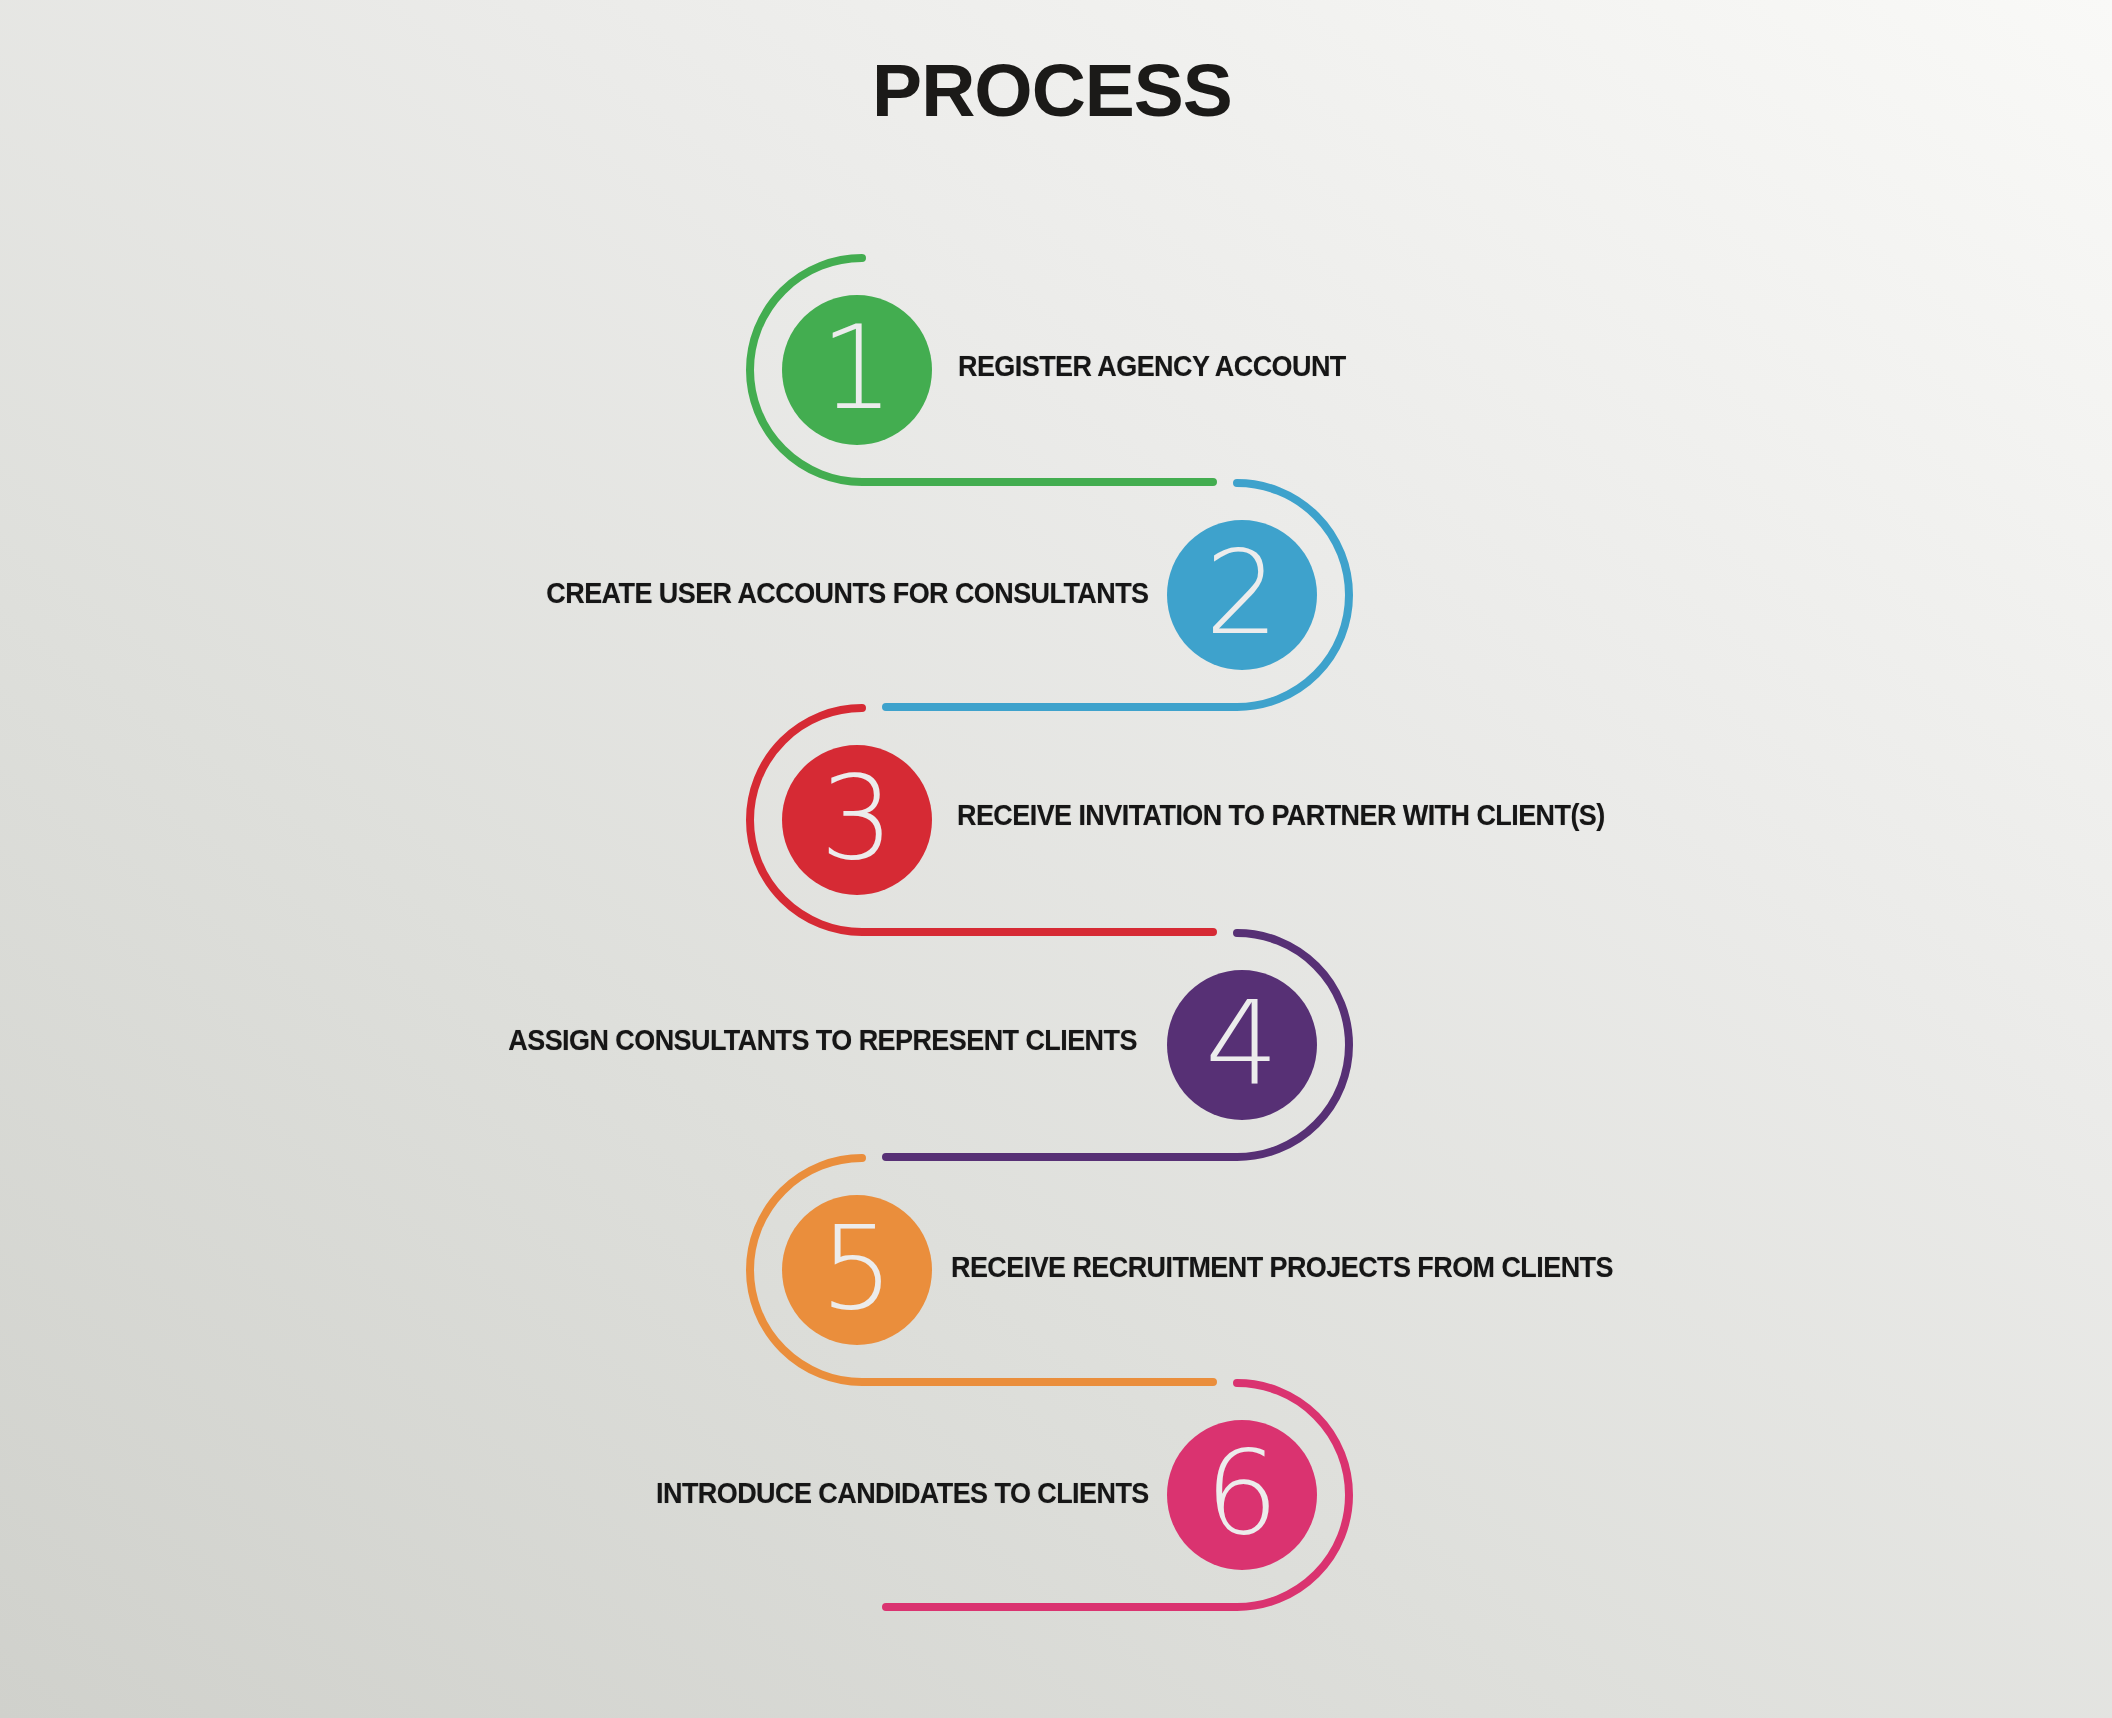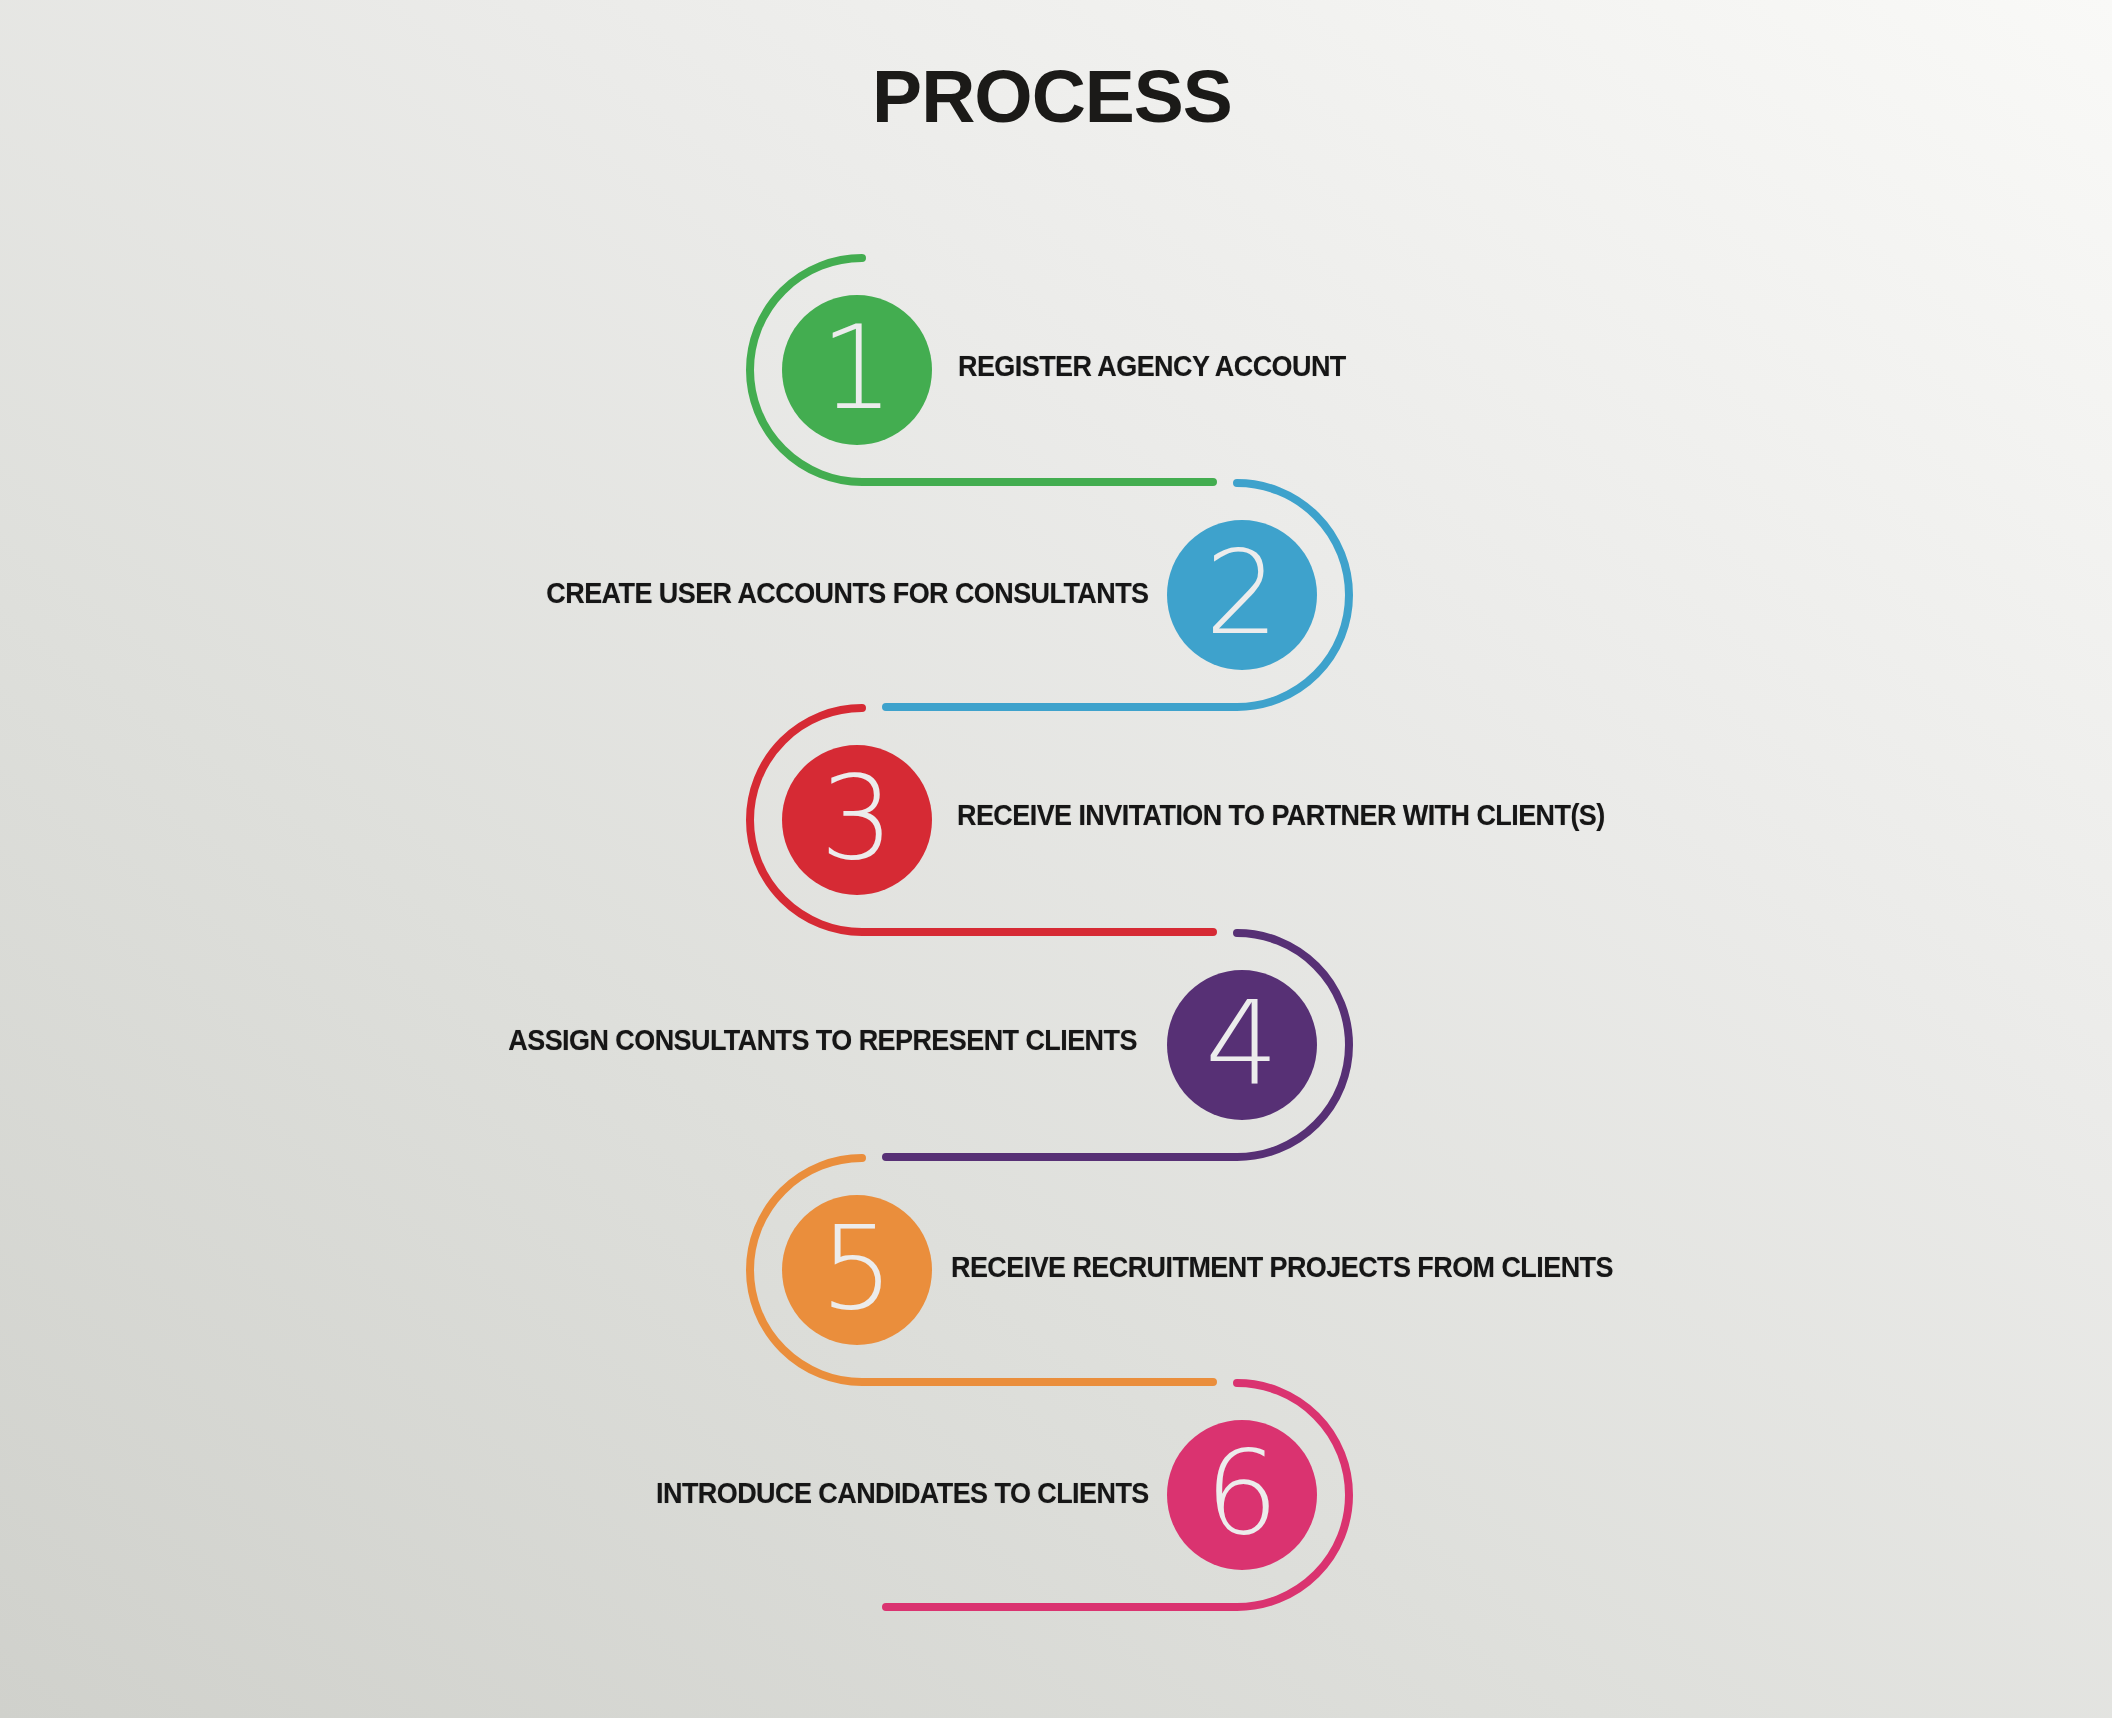--- a/index.html
+++ b/index.html
@@ -4,21 +4,21 @@
   <style>
     html, body { margin: 0; padding: 0; }
     body {
       width: 2112px; height: 1718px; overflow: hidden; position: relative;
       background: linear-gradient(35deg, #d0d1cc 0%, #dedfdb 35%, #ebebe9 65%, #f9f9f7 100%);
       font-family: "Liberation Sans", sans-serif;
     }
     .title {
       position: absolute; left: 0; width: 2104px; top: 48px;
       text-align: center; font-weight: bold; font-size: 75px; letter-spacing: -1px;
-      color: #1b1a18; line-height: 84px; margin-top: 6px;
+      color: #1b1a18; line-height: 84px;
     }
     svg.flow { position: absolute; left: 0; top: 0; }
     .label {
       position: absolute; font-weight: bold; font-size: 29px; color: #161616;
       letter-spacing: -0.6px; white-space: nowrap; line-height: 34px;
       transform: scaleX(0.93);
       text-shadow: 0 0 1px rgba(0,0,0,0.35);
     }
     .label.left { transform-origin: left center; }
     .label.right { transform-origin: right center; text-align: right; }

